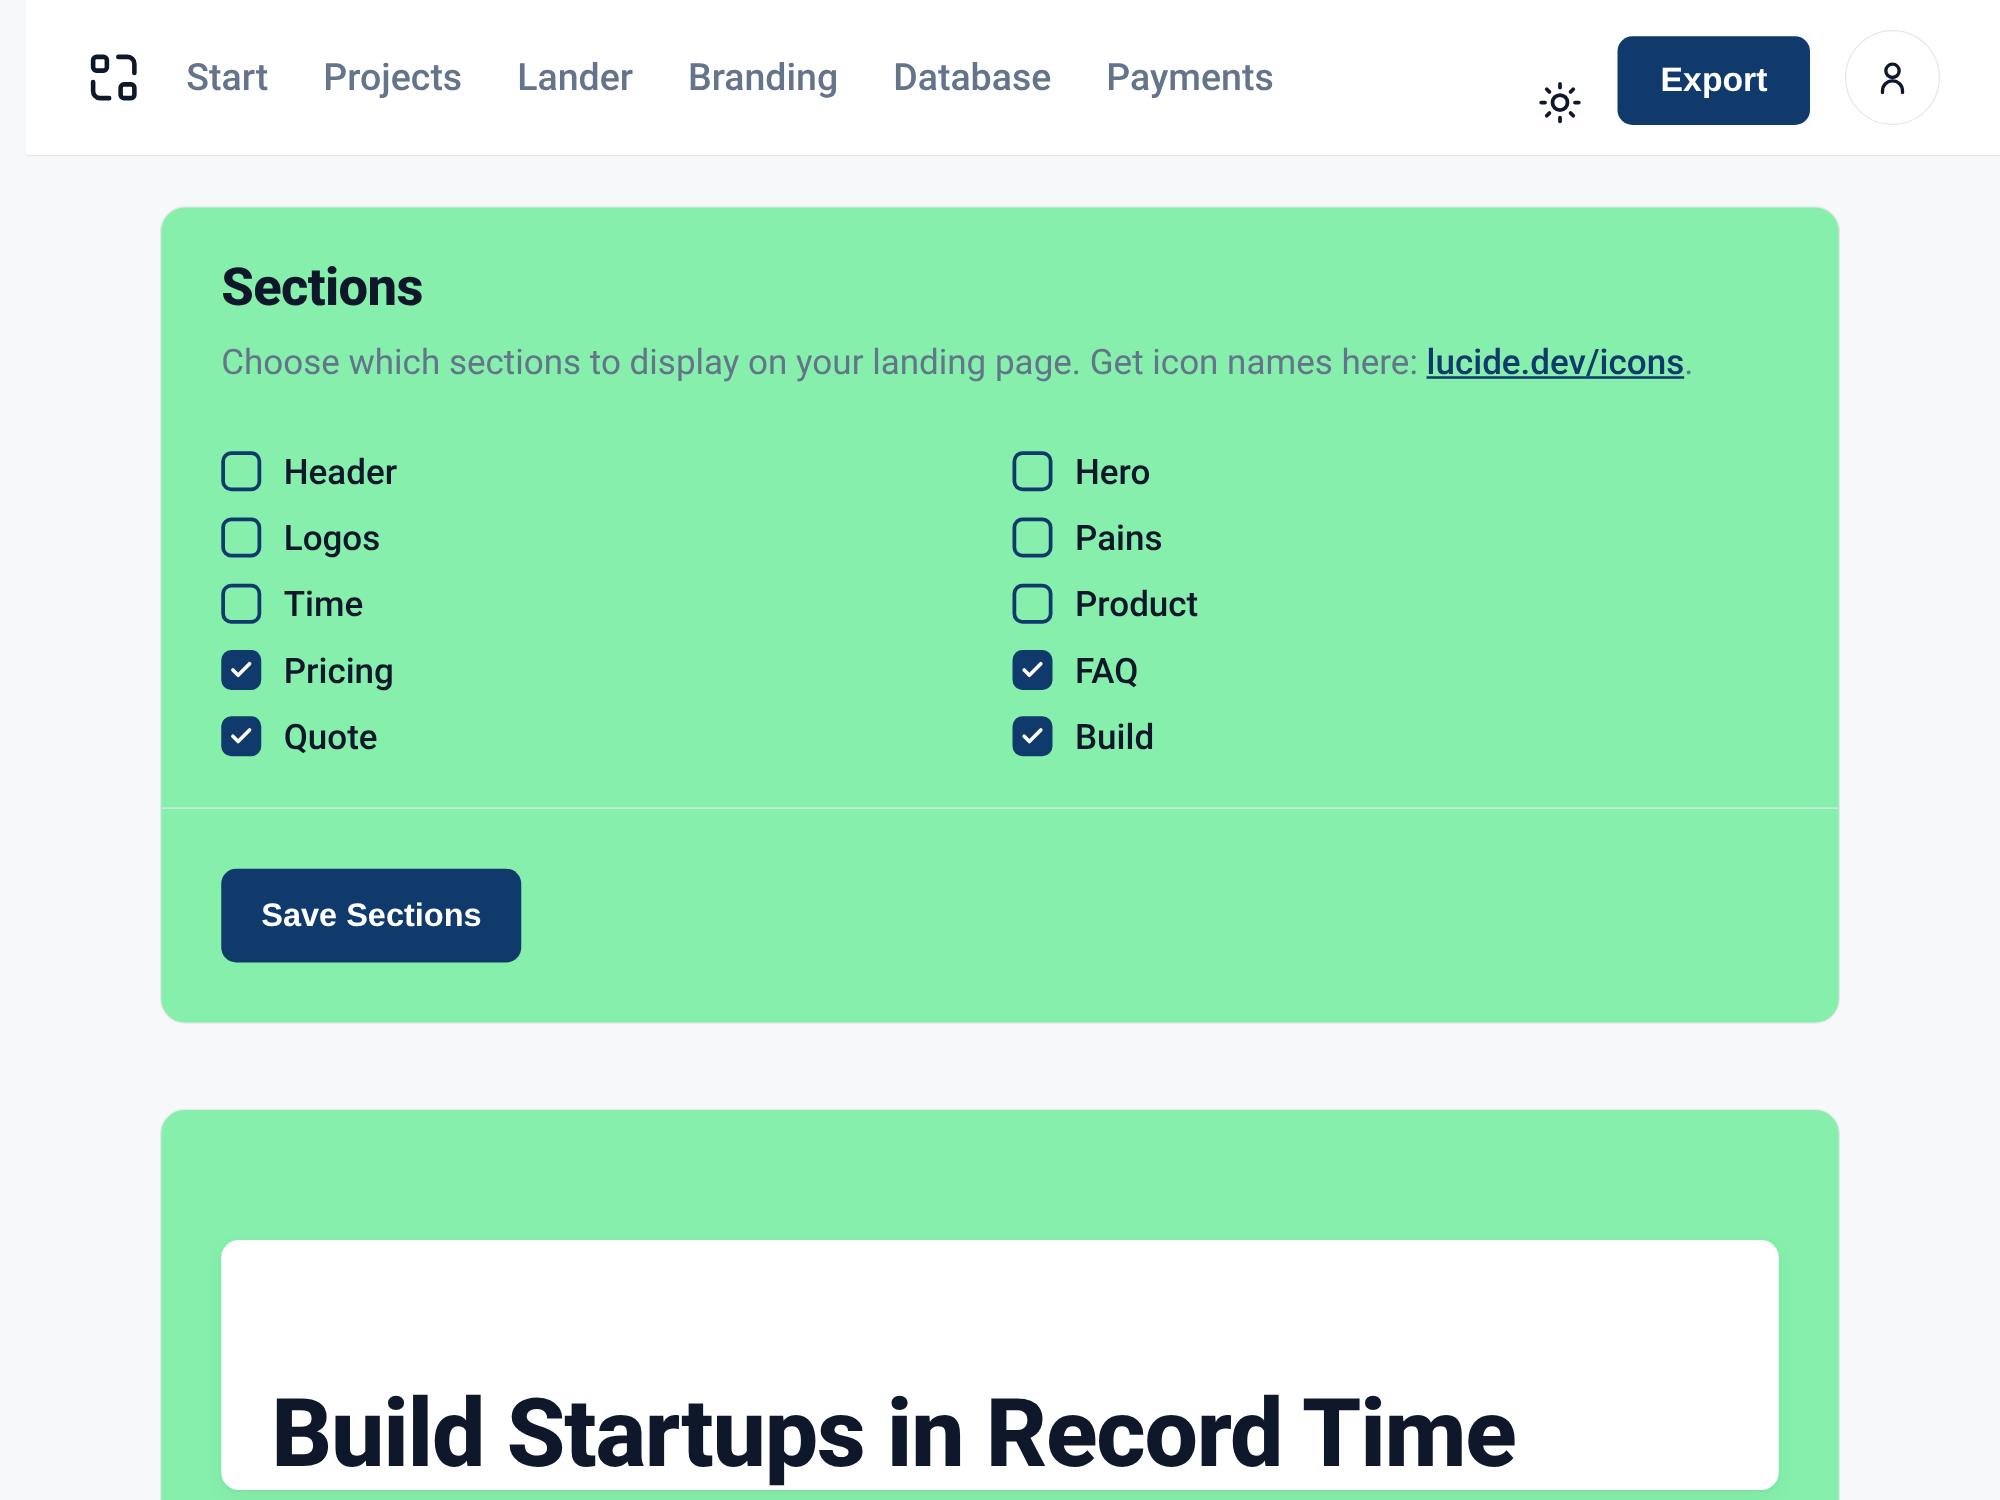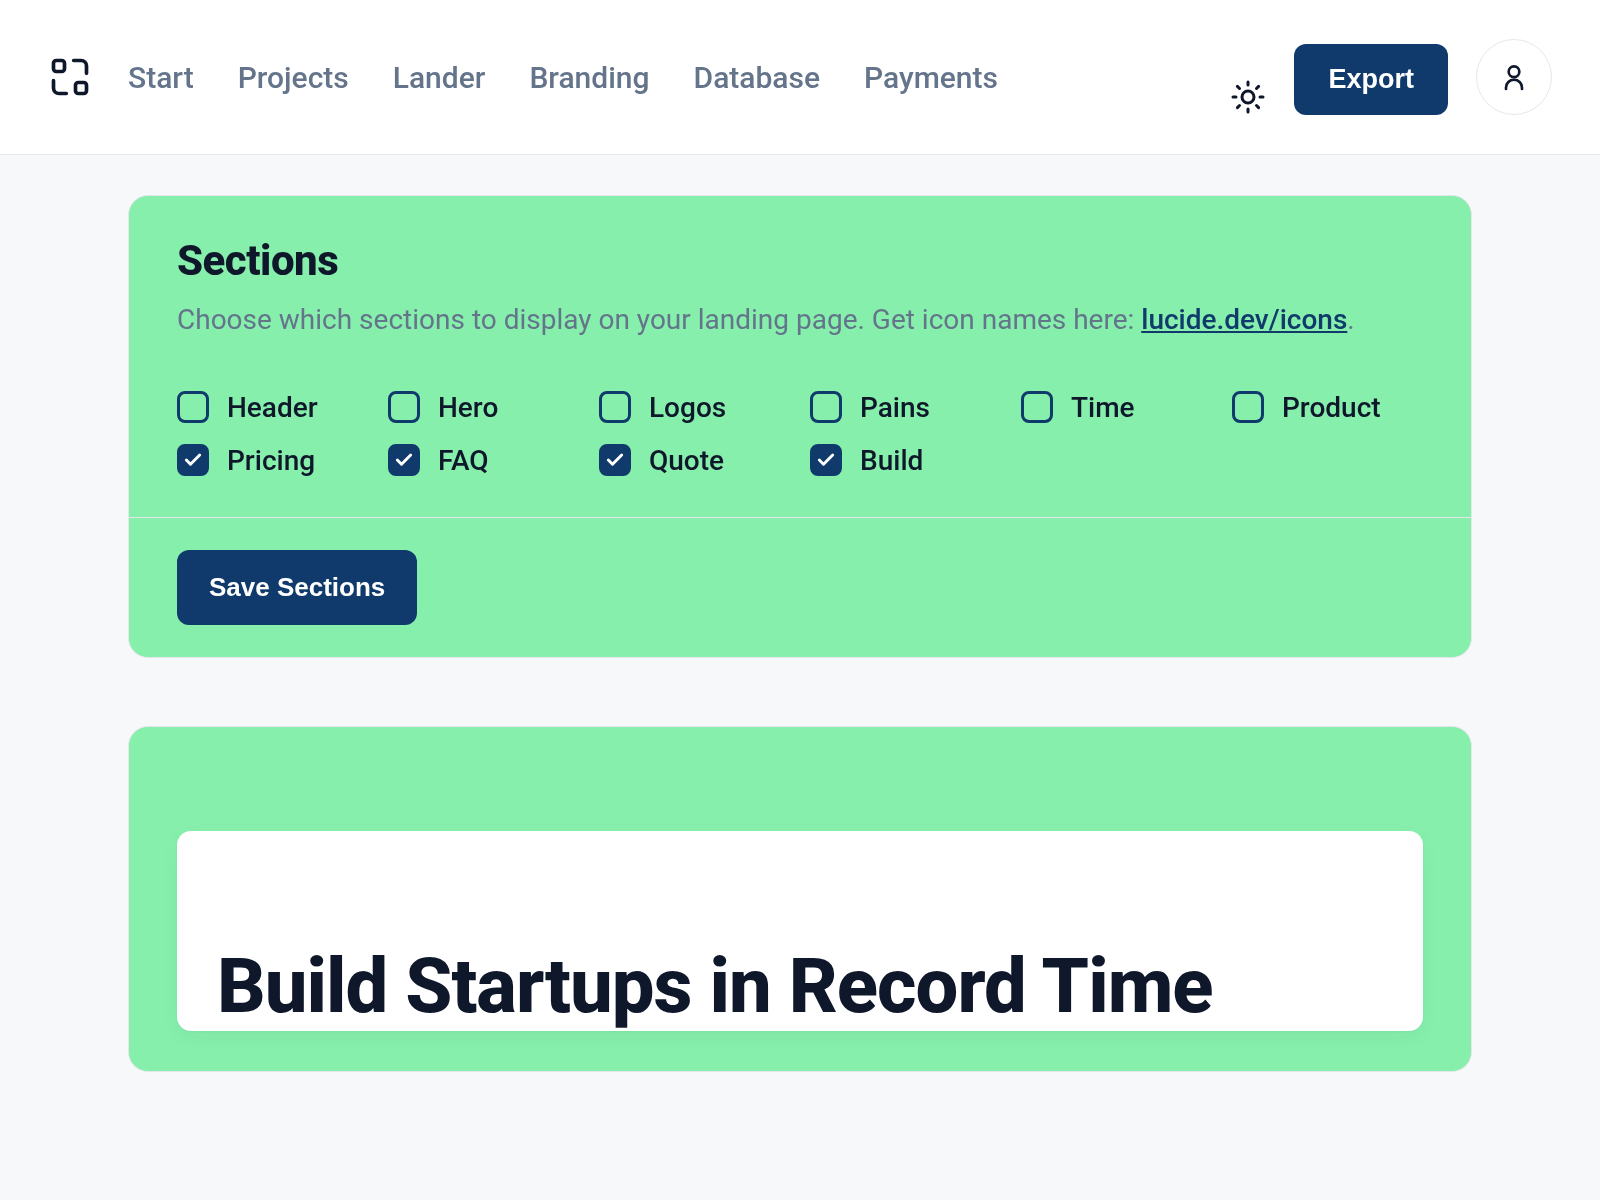--- a/index.html
+++ b/index.html
@@ -7,24 +7,25 @@
     width: 1600px;
     height: 1200px;
     font-family: -apple-system, BlinkMacSystemFont, "Segoe UI", Roboto, "Helvetica Neue", Arial, sans-serif;
     background: #f7f8fa;
     color: #0f172a;
   }
   
   .header {
     display: flex;
     align-items: center;
-    height: 155px;
+    height: 125px;
     background: #ffffff;
     border-bottom: 1px solid #e5e7eb;
     padding: 0 48px 0 48px;
+    margin-left: 21px;
   }
   .logo {
     flex: 0 0 auto;
     margin-right: 36px;
   }
   .logo svg { display:block; }
   .nav {
     display: flex;
     gap: 44px;
     flex: 1 1 auto;
@@ -95,21 +96,21 @@
     line-height: 1.35;
     margin-top: 12px;
   }
   .card-desc a {
     color: #0f3a6b;
     text-decoration: underline;
     font-weight: 500;
   }
   .section-grid {
     display: grid;
-    grid-template-columns: repeat(6, 1fr);
+    grid-template-columns: repeat(2, 1fr);
     row-gap: 22px;
     column-gap: 24px;
     margin-top: 52px;
     gap: 20px;
   }
   .chk {
     display: flex;
     align-items: center;
     gap: 18px;
     cursor: pointer;
@@ -127,21 +128,21 @@
   .chk-box.checked {
     background: #0f3a6b;
   }
   .chk-label {
     font-size: 28px;
     font-weight: 500;
     color: #0f172a;
   }
   .card-footer {
     border-top: 1px solid #e5e7eb;
-    padding: 32px 48px;
+    padding: 48px 48px;
   }
   .save-btn {
     background: #0f3a6b;
     color: #ffffff;
     font-size: 26px;
     font-weight: 600;
     border: none;
     border-radius: 12px;
     padding: 22px 32px;
     cursor: pointer;

